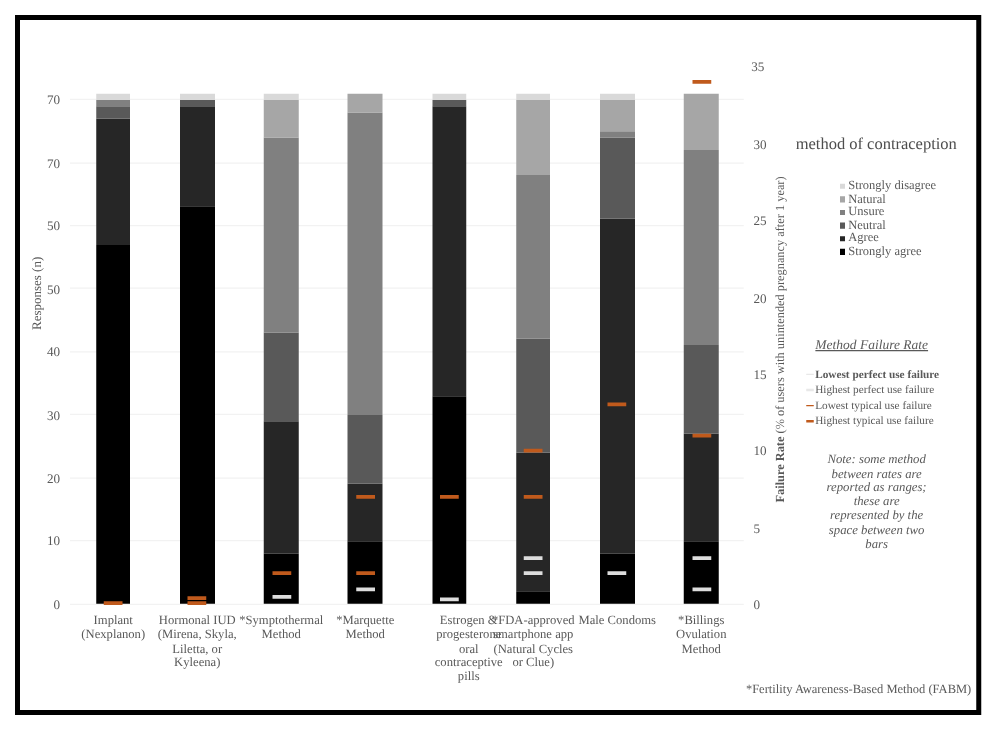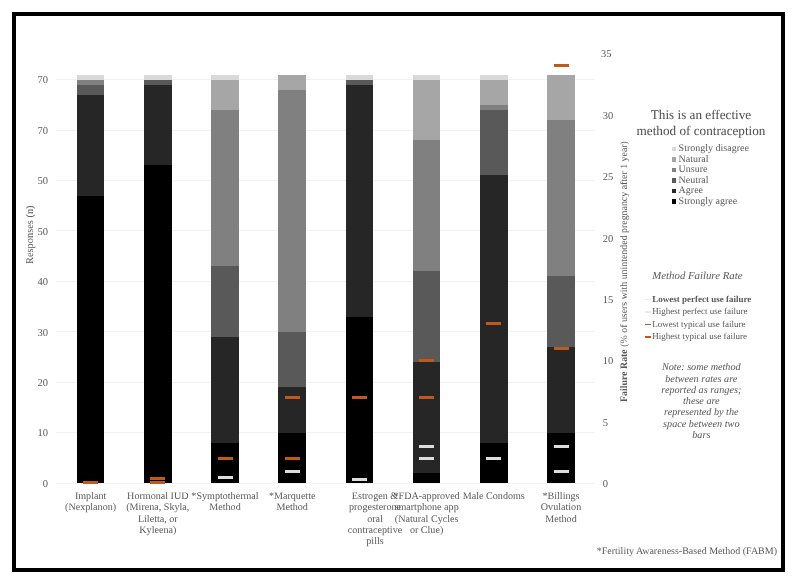--- a/index.html
+++ b/index.html
@@ -23,21 +23,21 @@
   .legswatch{position:absolute;width:4.5px;height:4.5px;}
   #mfrTitle{position:absolute;font-size:10.8px;color:#595959;font-style:italic;white-space:nowrap;}
   .mfrrow{position:absolute;font-size:9px;color:#595959;white-space:nowrap;line-height:9px;}
   .mfrdash{position:absolute;height:1.6px;width:6.7px;}
   #note{position:absolute;font-size:10.2px;color:#595959;font-style:italic;text-align:center;line-height:11.25px;}
   #footnote{position:absolute;font-size:10.0px;color:#595959;text-align:right;white-space:nowrap;}
   #ytitleL{left:25px;top:263.5px;font-size:10.4px;}
   #ytitleR{left:618.5px;top:401.6px;font-size:9.9px;}
   #legendTitle{left:621px;top:107px;width:160px;}
   #legendBox{position:absolute;left:671.5px;top:144px;}
-  #mfrTitle{left:652.3px;top:270.3px;}
+  #mfrTitle{left:652.3px;top:270.3px;text-decoration:underline;}
   #mfrBox{position:absolute;left:644.8px;top:294.5px;}
   #note{left:645.3px;top:362.3px;width:112px;}
   #footnote{left:557px;top:546.2px;width:220px;}
 </style>
 </head>
 <body>
 
 <div id="stage">
   <div id="frame"></div>
   <div id="chart">
@@ -152,21 +152,20 @@
       <div class="marker" style="left: 553.5px; width: 15px; top: 346.87px; background: rgb(192, 90, 28);"></div>
       <div class="marker" style="left: 553.5px; width: 15px; top: 64.43px; background: rgb(192, 90, 28);"></div>
       <div class="catlabel" style="left: 527px; width: 68px; top: 491.2px;">*Billings Ovulation Method</div>
     </div>
 
   <div class="axtitle" id="ytitleL">Responses (n)</div>
 
   <div class="axtitle" id="ytitleR"><span style="font-weight:bold">Failure Rate</span><span> (% of users with unintended pregnancy after 1 year)</span></div>
 
   <div id="legendTitle">
-    <div>This is an effective</div>
     <div>method of contraception</div>
   </div>
 
   <div id="legendBox">
       <div class="legrow" style="left: 0px; top: 0px;">
         <span class="legswatch" style="background: rgb(217, 217, 217); left: 0px; top: 2.6px;"></span>
         <span style="position: absolute; left: 7.1px; top: 0px;">Strongly disagree</span>
       </div>
       <div class="legrow" style="left: 0px; top: 10.54px;">
         <span class="legswatch" style="background: rgb(166, 166, 166); left: 0px; top: 2.6px;"></span>

